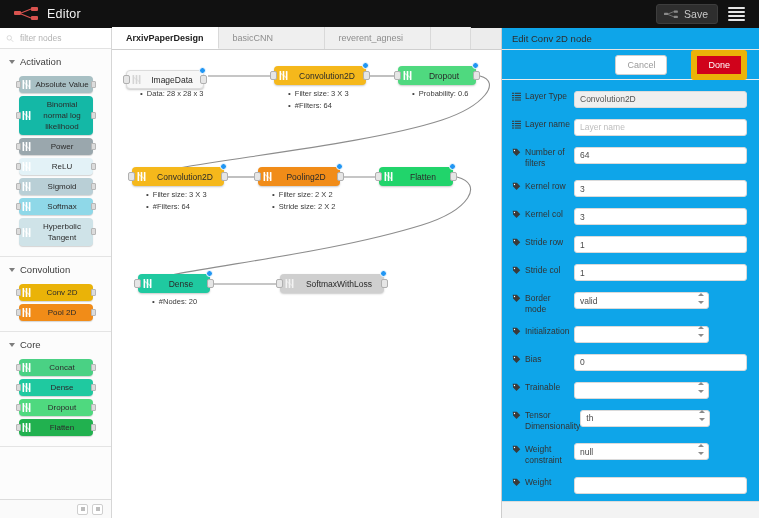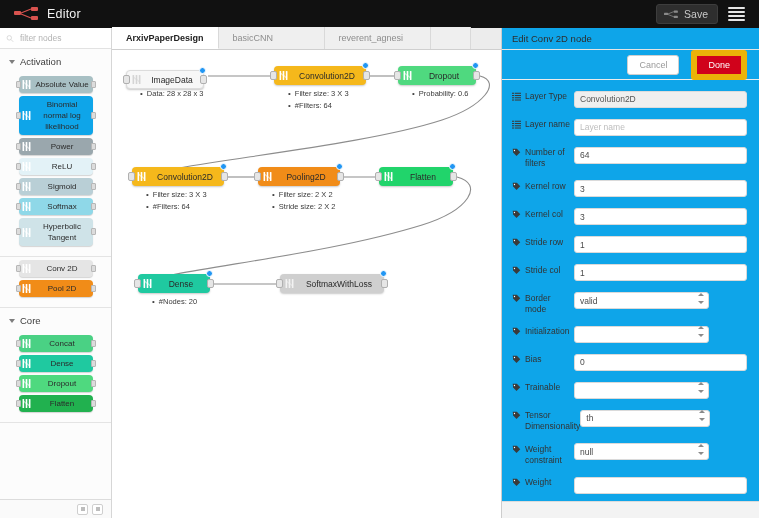--- a/index.html
+++ b/index.html
@@ -106,21 +106,21 @@
   .nattrs div::before { content:"•"; color:#444; font-size:8px; line-height:12px; }
 
   
   .inspector {
     position:absolute; left:501px; top:28px; right:0; bottom:0;
     background:#0ea5e9; border-left:1px solid #cdcdcd; display:flex; flex-direction:column;
   }
   .insp-head { flex:0 0 auto; height:22px; display:flex; align-items:center;
     padding-left:10px; font-size:9.5px; color:#2d2d2d; border-bottom:1px solid #e4e4e4; }
   .insp-actions { flex:0 0 auto; height:30px; display:flex; align-items:center;
-    justify-content:flex-end; gap:12px; padding-right:12px; border-bottom:1px solid #ececec; }
+    justify-content:flex-end; gap:24px; padding-right:12px; border-bottom:1px solid #ececec; }
   .btn { font-size:9px; padding:4px 11px; border-radius:3px; cursor:pointer; }
   .btn-cancel { background:#fff; border:1px solid #cfcfcf; color:#9a9a9a; }
   .btn-done { background:#d0021b; border:6px solid #eab308; color:#fff; }
   .form { flex:1 1 auto; overflow:hidden; padding:8px 12px 0 10px; }
   .frow { display:flex; align-items:flex-start; margin-bottom:8.5px; }
   .flabel { flex:0 0 62px; display:flex; gap:4px; font-size:8.5px; color:#333;
     line-height:11px; padding-top:3px; }
   .flabel .ltxt { display:block; }
   .ficon { width:9px; height:9px; flex:0 0 9px; margin-top:1px; }
   .fctl { flex:1 1 auto; }
@@ -202,21 +202,21 @@
                   <rect x="0.6" y="1" width="1.8" height="10" rx=".6"></rect>
                   <rect x="4.1" y="1" width="1.8" height="10" rx=".6"></rect>
                   <rect x="7.6" y="1" width="1.8" height="10" rx=".6"></rect>
                 </g>
                 <path d="M1.5 2 C 1.5 6, 8.5 6, 8.5 10" stroke="#ffffff" stroke-width="1.1" fill="none" opacity=".85"></path>
               </svg>
             </span>
             <span class="pn-label">Absolute Value</span>
             <span class="port r"></span>
           </div>
-          <div class="pnode" style="background: #0ea5e9;">
+          <div class="pnode" style="background: #14b8a6;">
             <span class="port l"></span>
             <span class="pn-ico">
               <svg class="glyph" viewBox="0 0 10 12">
                 <g fill="#ffffff">
                   <rect x="0.6" y="1" width="1.8" height="10" rx=".6"></rect>
                   <rect x="4.1" y="1" width="1.8" height="10" rx=".6"></rect>
                   <rect x="7.6" y="1" width="1.8" height="10" rx=".6"></rect>
                 </g>
                 <path d="M1.5 2 C 1.5 6, 8.5 6, 8.5 10" stroke="#ffffff" stroke-width="1.1" fill="none" opacity=".85"></path>
               </svg>
@@ -294,21 +294,25 @@
                   <rect x="7.6" y="1" width="1.8" height="10" rx=".6"></rect>
                 </g>
                 <path d="M1.5 2 C 1.5 6, 8.5 6, 8.5 10" stroke="#ffffff" stroke-width="1.1" fill="none" opacity=".85"></path>
               </svg>
             </span>
             <span class="pn-label">Hyperbolic Tangent</span>
             <span class="port r"></span>
           </div>
         </div>
         <div class="cat">
-          <div class="pnode" style="background: #e5e5e5;">
+          <div class="cat-head">
+            <span class="chev"></span>
+            <span class="cat-title">Convolution</span>
+          </div>
+          <div class="pnode" style="background: #eab308;">
             <span class="port l"></span>
             <span class="pn-ico">
               <svg class="glyph" viewBox="0 0 10 12">
                 <g fill="#ffffff">
                   <rect x="0.6" y="1" width="1.8" height="10" rx=".6"></rect>
                   <rect x="4.1" y="1" width="1.8" height="10" rx=".6"></rect>
                   <rect x="7.6" y="1" width="1.8" height="10" rx=".6"></rect>
                 </g>
                 <path d="M1.5 2 C 1.5 6, 8.5 6, 8.5 10" stroke="#ffffff" stroke-width="1.1" fill="none" opacity=".85"></path>
               </svg>

